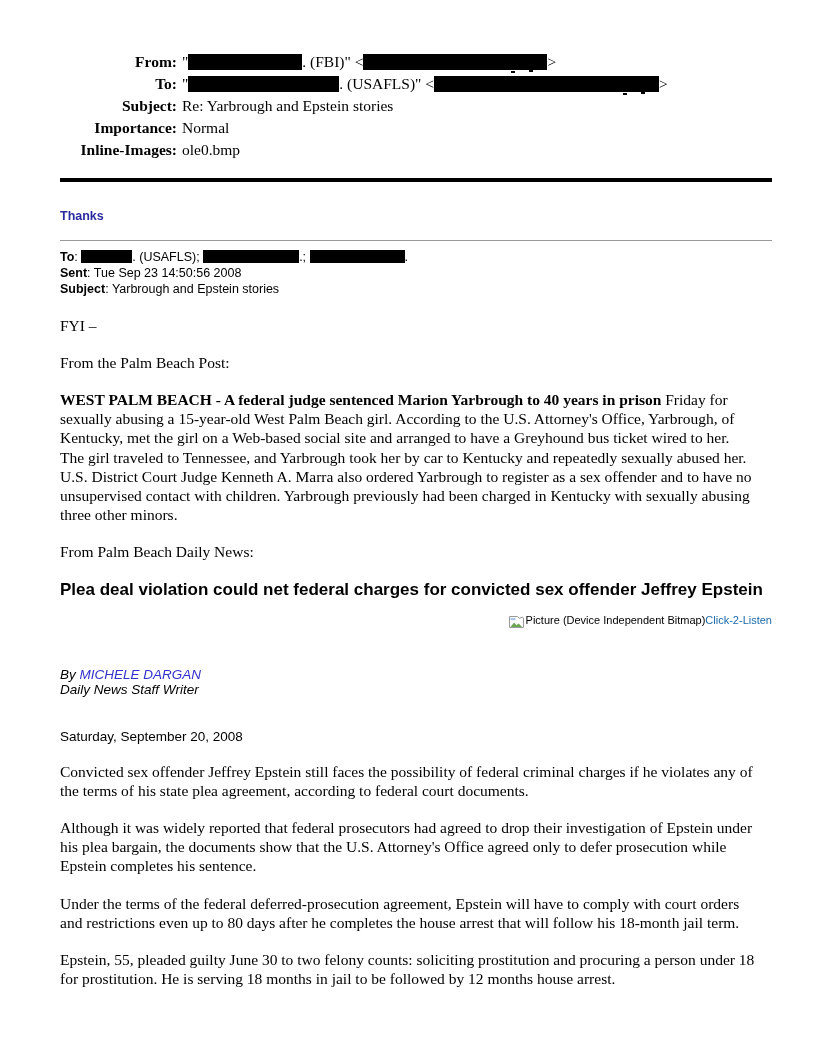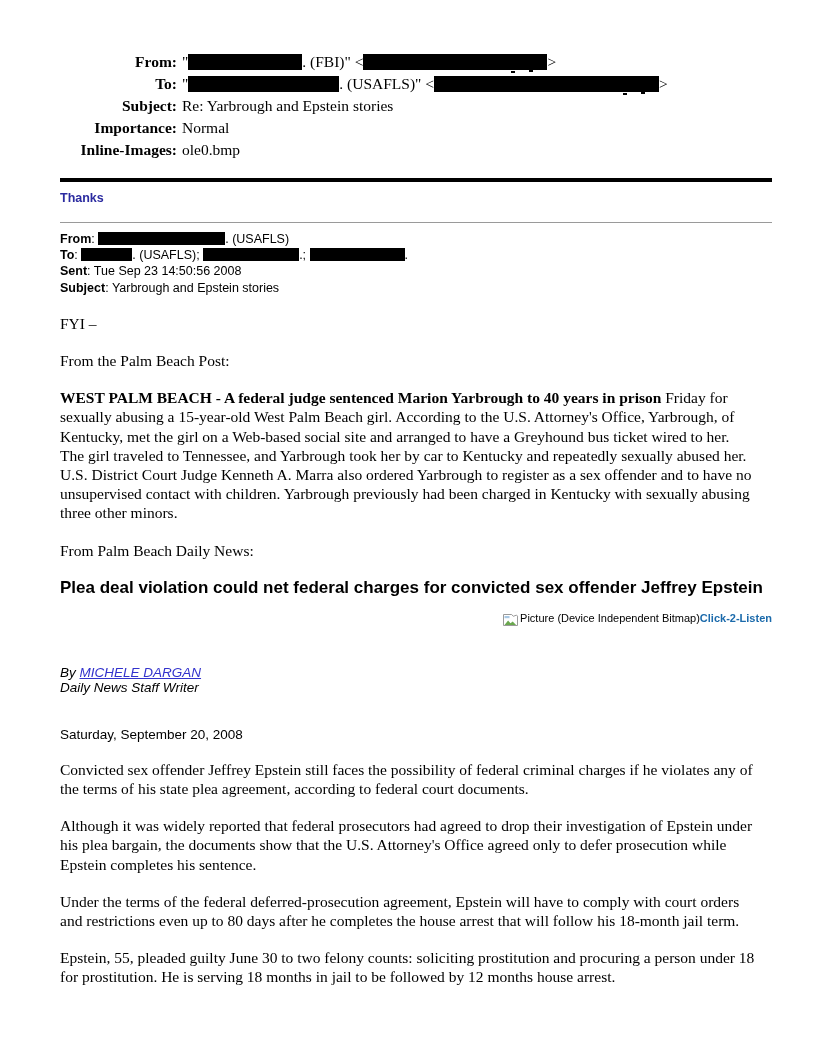--- a/index.html
+++ b/index.html
@@ -15,36 +15,36 @@
   .h1label{width:117px;flex:none;text-align:right;font-weight:bold;padding-right:5px;white-space:nowrap;}
   .h1value{white-space:nowrap;}
 
   .redact{display:inline-block;background:#000;height:16px;vertical-align:-3px;position:relative;}
   .tails::after{content:"";position:absolute;bottom:-2px;right:14px;width:4px;height:2px;background:#000;
                 box-shadow:-18px 1px 0 #000;}
 
   .rule-thick{border:none;border-top:4px solid #000;margin:17px 0 0 0;}
   .rule-thin{border:none;border-top:1px solid #9a9a9a;margin:17px 0 0 0;}
 
-  .thanks{font-family:"Liberation Sans",sans-serif;font-size:12.5px;margin-top:9px;font-weight:bold;}
+  .thanks{font-family:"Liberation Sans",sans-serif;font-size:12.5px;margin-top:27px;font-weight:bold;}
 
   
   .h2{font-family:"Liberation Sans",sans-serif;font-size:12.5px;line-height:16.2px;margin-top:8px;}
   .h2 .redact{height:13px;vertical-align:-2px;}
   .h2row b{font-weight:bold;}
 
   
   .serif-p{font-size:15.5px;line-height:19.2px;margin:18px 16px 0 0;}
   .headline{font-family:"Liberation Sans",sans-serif;font-weight:bold;font-size:17px;line-height:22px;margin:17px 0 0 0;}
   .media{display:flex;justify-content:flex-end;align-items:flex-start;margin-top:13px;
          font-family:"Liberation Sans",sans-serif;font-size:11px;}
   .media .icon{flex:none;width:17px;height:16px;margin-right:1px;}
-  .listen{font-weight:bold;text-decoration:none;}
+  .listen{font-weight:normal;text-decoration:none;}
   .byline{margin-top:37px;font-family:"Liberation Sans",sans-serif;font-size:13.5px;font-style:italic;line-height:15.5px;}
-  .author{text-decoration:underline;}
+  .author{}
   .dateline{margin-top:31px;font-family:"Liberation Sans",sans-serif;font-size:13.5px;}
   a{cursor:pointer;}
 </style>
 </head>
 <body>
 
 <div class="page">
 
   <div>
     <div class="h1row">
@@ -69,21 +69,20 @@
     </div>
   </div>
 
   <hr class="rule-thick">
 
   <div class="thanks" style="color: rgb(43, 43, 160);">Thanks</div>
 
   <hr class="rule-thin">
 
   <div class="h2">
-    <div class="h2row"><b>From</b><span>: </span><span><span class="redact" style="width: 127px;"></span>. (USAFLS)</span></div>
     <div class="h2row"><b>To</b><span>: </span><span><span class="redact" style="width: 51px;"></span>. (USAFLS); <span class="redact" style="width: 96px;"></span>.; <span class="redact" style="width: 95px;"></span>.</span></div>
     <div class="h2row"><b>Sent</b><span>: </span><span>Tue Sep 23 14:50:56 2008</span></div>
     <div class="h2row"><b>Subject</b><span>: </span><span>Yarbrough and Epstein stories</span></div>
   </div>
 
   <p class="serif-p">FYI –</p>
   <p class="serif-p">From the Palm Beach Post:</p>
 
   <p class="serif-p"><b>WEST PALM BEACH - A federal judge sentenced Marion Yarbrough to 40 years in prison</b><span> Friday for sexually abusing a 15-year-old West Palm Beach girl. According to the U.S. Attorney's Office, Yarbrough, of Kentucky, met the girl on a Web-based social site and arranged to have a Greyhound bus ticket wired to her. The girl traveled to Tennessee, and Yarbrough took her by car to Kentucky and repeatedly sexually abused her. U.S. District Court Judge Kenneth A. Marra also ordered Yarbrough to register as a sex offender and to have no unsupervised contact with children. Yarbrough previously had been charged in Kentucky with sexually abusing three other minors.</span></p>
 

